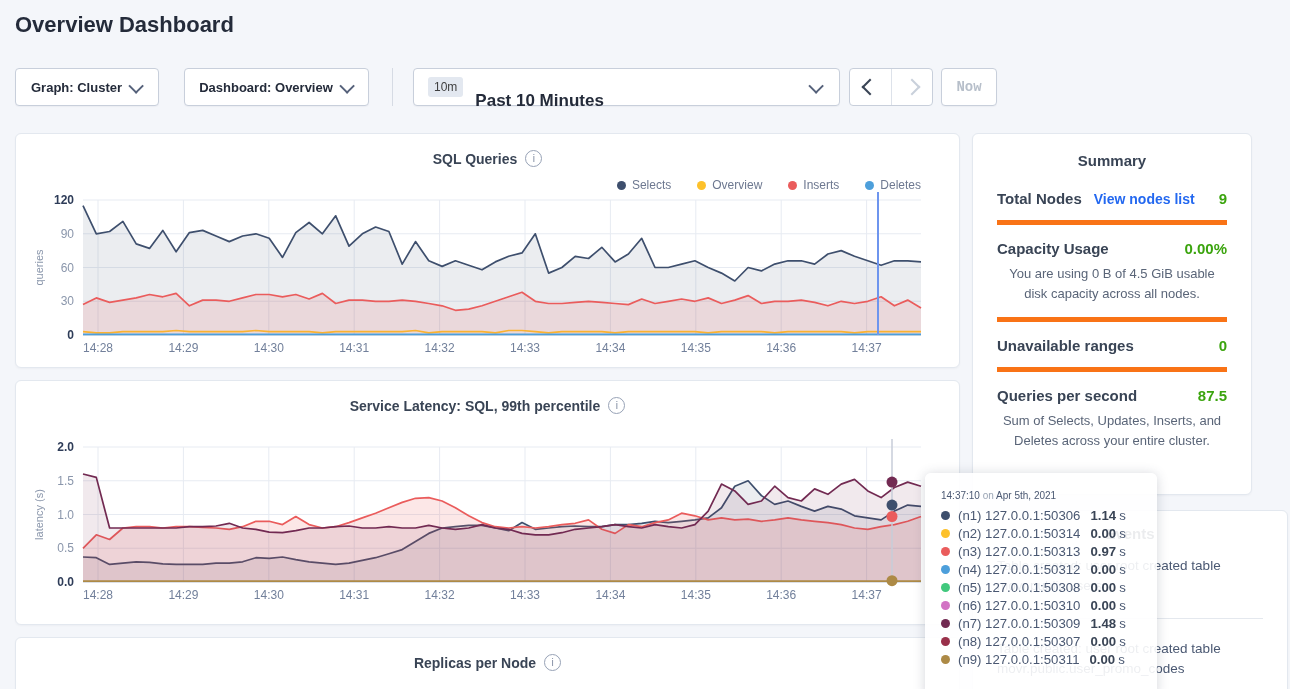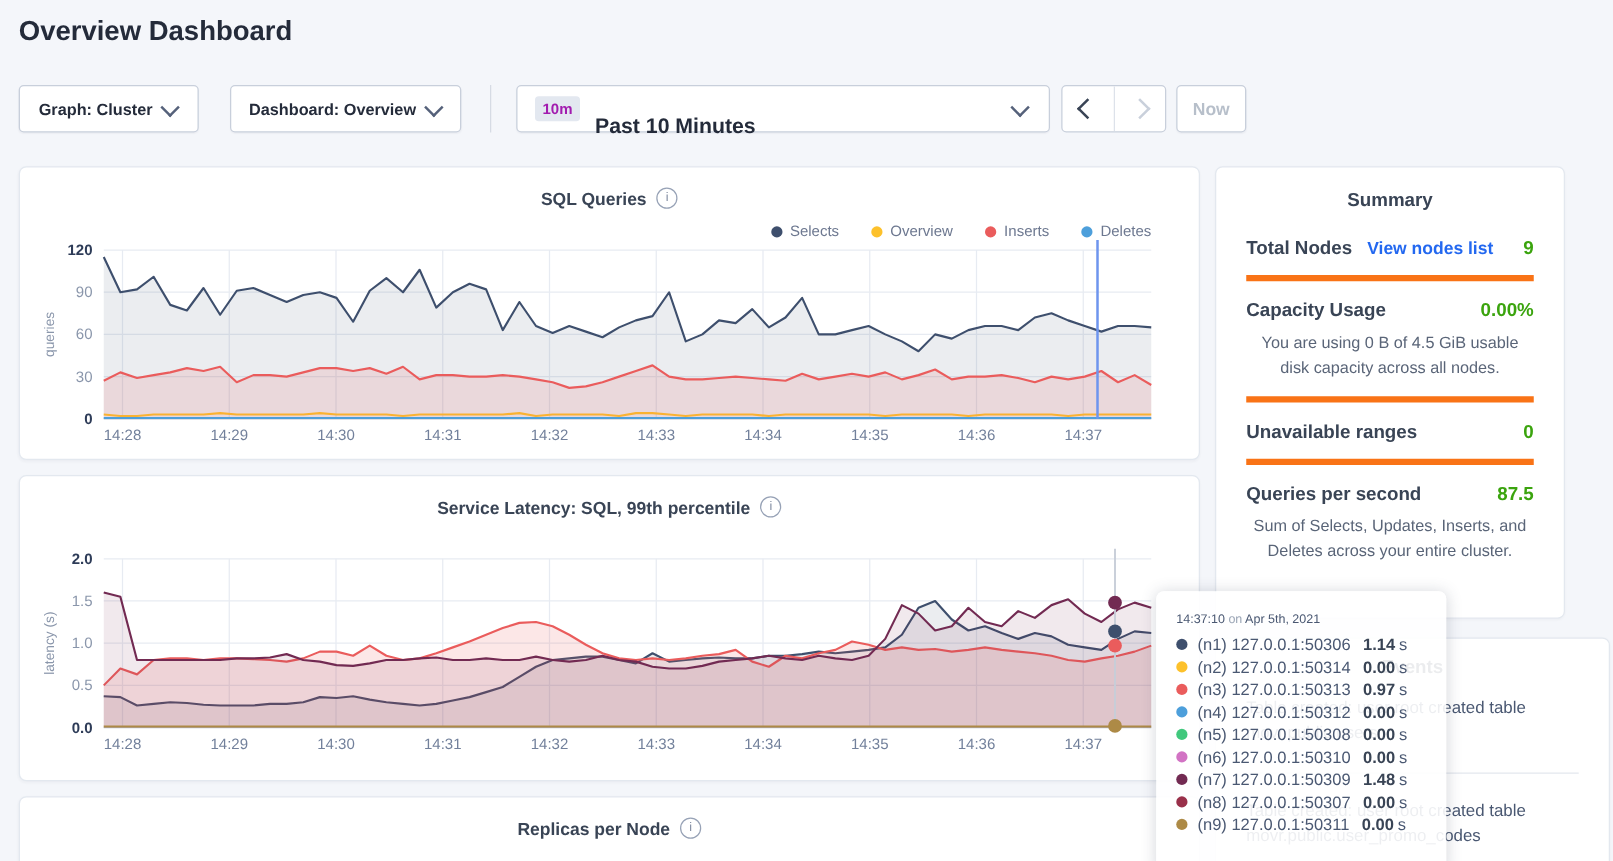--- a/index.html
+++ b/index.html
@@ -17,31 +17,31 @@
     display:flex;align-items:center;justify-content:center;font-size:13px;font-weight:bold;color:#242b3a;
     box-shadow:0 1px 1px rgba(40,50,70,0.04);cursor:pointer;box-sizing:border-box;
   }
   .dd{gap:10px;}
   #graph-dd{left:15px;width:144px;}
   #dash-dd{left:184px;width:185px;}
   .chev{width:9px;height:9px;border-left:2px solid #55617a;border-bottom:2px solid #55617a;
         transform:rotate(-45deg) translateY(-2px);display:inline-block;}
   .vsep{position:absolute;left:392px;top:0;width:1px;height:38px;background:#d6dbe4;}
   #time-dd{left:413px;width:427px;justify-content:flex-start;padding:0 14px;gap:12px;}
-  #time-dd .badge{background:#e3e8f0;border-radius:3px;padding:3px 6px;font-size:12px;font-weight:bold;color:#a21caf;}
+  #time-dd .badge{background:#e3e8f0;border-radius:3px;padding:3px 6px;font-size:12px;font-weight:normal;color:#404040;}
   #time-dd .time-label{font-size:17px;font-weight:bold;color:#242b3a;margin-top:28px;}
   #time-dd .chev{position:absolute;right:16px;}
   .btn-group{position:absolute;left:849px;width:84px;height:38px;display:flex;background:#fff;
     border:1px solid #c8cfdb;border-radius:4px;box-sizing:border-box;overflow:hidden;}
   .btn-group .nav-btn{flex:1;display:flex;align-items:center;justify-content:center;cursor:pointer;}
   .btn-group .nav-btn + .nav-btn{border-left:1px solid #dde2ea;}
   .arrow{width:10px;height:10px;display:inline-block;}
   .arrow.left{border-left:2.5px solid #394455;border-bottom:2.5px solid #394455;transform:rotate(45deg);}
   .arrow.right{border-right:2.5px solid #c9d0db;border-top:2.5px solid #c9d0db;transform:rotate(45deg);}
-  #now-btn{left:941px;width:56px;color:#b7bfca;font-size:14px;cursor:default;}
+  #now-btn{left:941px;width:56px;color:#b7bfca;font-size:14px;cursor:default;font-family:Liberation Mono, monospace;}
   
   .card{position:absolute;background:#fff;border:1px solid #e3e8ef;border-radius:6px;
         box-shadow:0 1px 2px rgba(50,60,80,0.04);box-sizing:border-box;}
   #card-sql{left:15px;top:133px;width:945px;height:235px;}
   #card-latency{left:15px;top:380px;width:945px;height:245px;}
   #card-replicas{left:15px;top:637px;width:945px;height:120px;}
   #card-summary{left:972px;top:133px;width:280px;height:362px;}
   #card-events{left:972px;top:510px;width:316px;height:230px;}
   .chart-title-row{position:absolute;top:16px;left:0;width:100%;display:flex;align-items:center;
     justify-content:center;gap:8px;}

